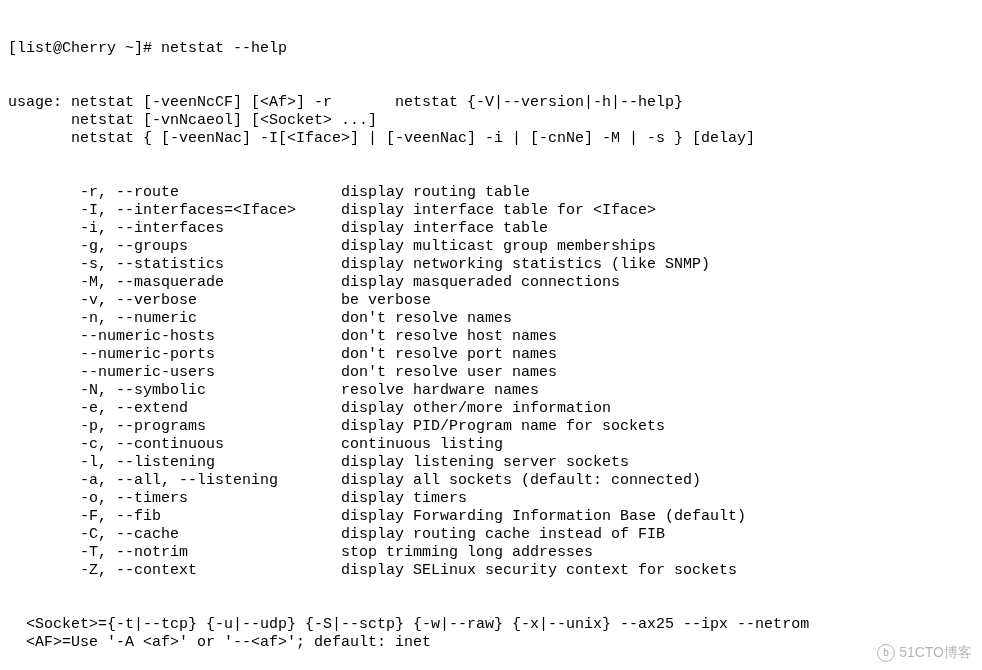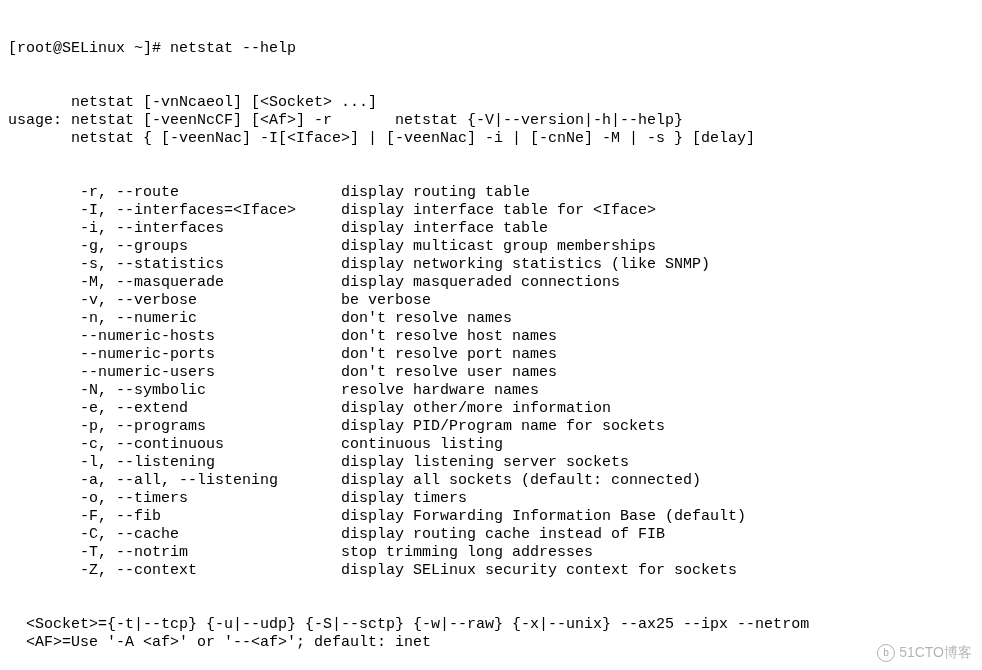--- a/index.html
+++ b/index.html
@@ -41,21 +41,21 @@
     font-size:10px;
     line-height:16px;
     text-align:center;
     color: rgba(0,0,0,0.35);
   }
 </style>
 </head>
 <body>
 
 <div class="terminal">
-  <span class="line">[root@SELinux ~]# netstat --help</span>
-  <span id="usage-block"><span class="line">       netstat [-vnNcaeol] [&lt;Socket&gt; ...]</span><span class="line">usage: netstat [-veenNcCF] [&lt;Af&gt;] -r       netstat {-V|--version|-h|--help}</span><span class="line">       netstat { [-veenNac] -I[&lt;Iface&gt;] | [-veenNac] -i | [-cnNe] -M | -s } [delay]</span></span>
+  <span class="line">[list@Cherry ~]# netstat --help</span>
+  <span id="usage-block"><span class="line">usage: netstat [-veenNcCF] [&lt;Af&gt;] -r       netstat {-V|--version|-h|--help}</span><span class="line">       netstat [-vnNcaeol] [&lt;Socket&gt; ...]</span><span class="line">       netstat { [-veenNac] -I[&lt;Iface&gt;] | [-veenNac] -i | [-cnNe] -M | -s } [delay]</span></span>
   <span id="options-block"><span class="line"></span><span class="line">        -r, --route                  display routing table</span><span class="line">        -I, --interfaces=&lt;Iface&gt;     display interface table for &lt;Iface&gt;</span><span class="line">        -i, --interfaces             display interface table</span><span class="line">        -g, --groups                 display multicast group memberships</span><span class="line">        -s, --statistics             display networking statistics (like SNMP)</span><span class="line">        -M, --masquerade             display masqueraded connections</span><span class="line"></span><span class="line">        -v, --verbose                be verbose</span><span class="line">        -n, --numeric                don't resolve names</span><span class="line">        --numeric-hosts              don't resolve host names</span><span class="line">        --numeric-ports              don't resolve port names</span><span class="line">        --numeric-users              don't resolve user names</span><span class="line">        -N, --symbolic               resolve hardware names</span><span class="line">        -e, --extend                 display other/more information</span><span class="line">        -p, --programs               display PID/Program name for sockets</span><span class="line">        -c, --continuous             continuous listing</span><span class="line"></span><span class="line">        -l, --listening              display listening server sockets</span><span class="line">        -a, --all, --listening       display all sockets (default: connected)</span><span class="line">        -o, --timers                 display timers</span><span class="line">        -F, --fib                    display Forwarding Information Base (default)</span><span class="line">        -C, --cache                  display routing cache instead of FIB</span><span class="line">        -T, --notrim                 stop trimming long addresses</span><span class="line">        -Z, --context                display SELinux security context for sockets</span></span>
   <span id="footer-block"><span class="line"></span><span class="line">  &lt;Socket&gt;={-t|--tcp} {-u|--udp} {-S|--sctp} {-w|--raw} {-x|--unix} --ax25 --ipx --netrom</span><span class="line">  &lt;AF&gt;=Use '-A &lt;af&gt;' or '--&lt;af&gt;'; default: inet</span></span>
 </div>
 
 <div class="watermark">
   <span class="watermark-icon">b</span><span>51CTO博客</span>
 </div>
 
 </body></html>

